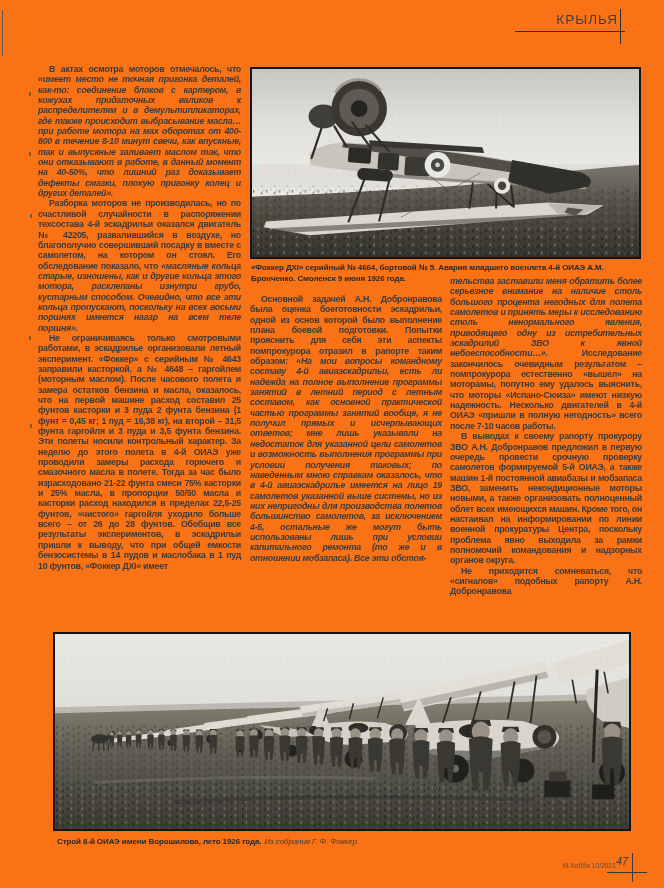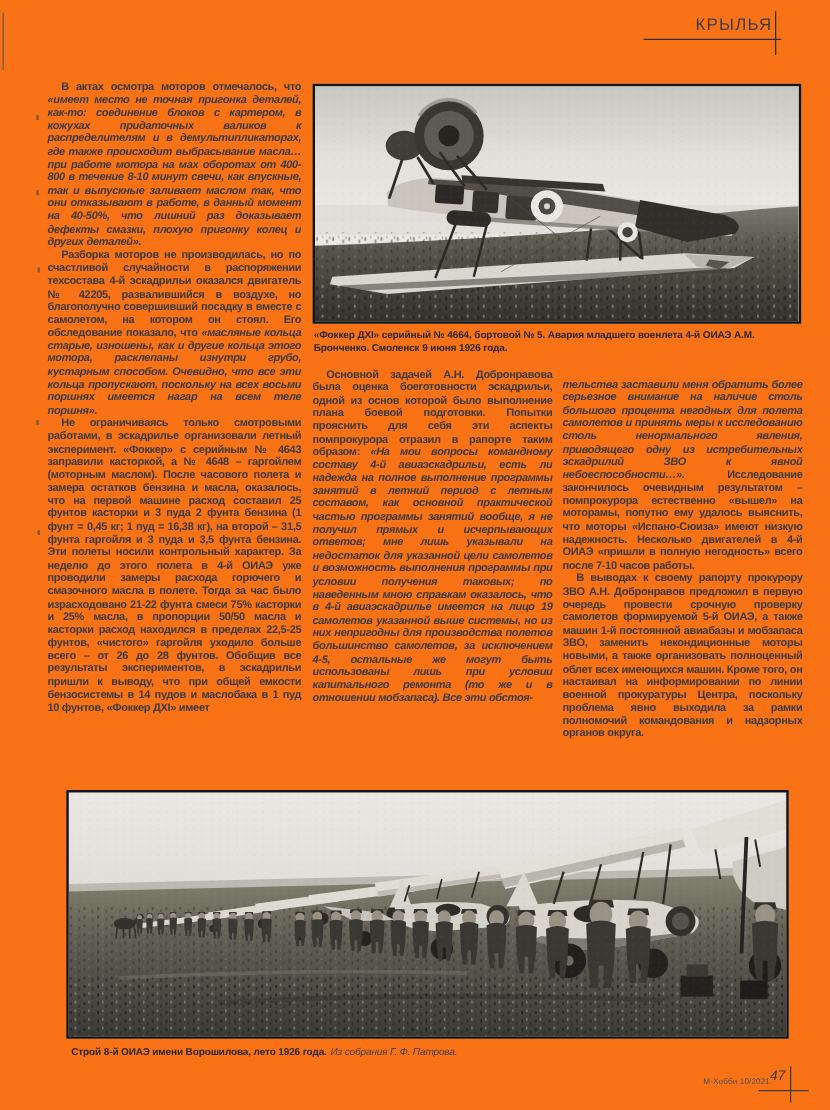--- a/index.html
+++ b/index.html
@@ -32,21 +32,21 @@
 
   
   .col {
     position:absolute; text-align:justify;
     font-size:8.8px; line-height:10.35px; letter-spacing:-0.25px;
     color:#3b3b3d;
     font-weight:bold;
   }
   #col-left  { left:38px;  top:64px;  width:203px; }
   #col-mid   { left:250px; top:294px; width:192px; }
-  #col-right { left:450px; top:302px; width:192px; }
+  #col-right { left:450px; top:276px; width:192px; }
   .para { margin:0; }
   .para.indent { text-indent:11px; }
   .it { font-style:italic; }
 
   
   .photo {
     position:absolute; border:2px solid #141414; box-sizing:border-box;
     background:#d8d6d1; overflow:hidden;
   }
   #photo-crash  { left:250px; top:67px;  width:391px; height:192px; }
@@ -160,20 +160,21 @@
   </div>
   <div class="caption" id="caption-crash">«Фоккер ДХI» серийный № 4664, бортовой № 5. Авария младшего военлета 4-й ОИАЭ А.М. Бронченко. Смоленск 9 июня 1926 года.</div>
 
   <div class="col" id="col-mid">
     <p class="para indent"><span>Основной задачей А.Н. Добронравова была оценка боеготовности эскадрильи, одной из основ которой было выполнение плана боевой подготовки. Попытки прояснить для себя эти аспекты помпрокурора отразил в рапорте таким образом: </span><span class="it">«На мои вопросы командному составу 4-й авиаэскадрильи, есть ли надежда на полное выполнение программы занятий в летний период с летным составом, как основной практической частью программы занятий вообще, я не получил прямых и исчерпывающих ответов; мне лишь указывали на недостаток для указанной цели самолетов и возможность выполнения программы при условии получения таковых; по наведенным мною справкам оказалось, что в 4-й авиаэскадрилье имеется на лицо 19 самолетов указанной выше системы, но из них непригодны для производства полетов большинство самолетов, за исключением 4-5, остальные же могут быть использованы лишь при условии капитального ремонта (то же и в отношении мобзапаса). Все эти обстоя-</span></p>
   </div>
 
   <div class="col" id="col-right">
     <p class="para"><span class="it">тельства заставили меня обратить более серьезное внимание на наличие столь большого процента негодных для полета самолетов и принять меры к исследованию столь ненормального явления, приводящего одну из истребительных эскадрилий ЗВО к явной небоеспособности…».</span><span> Исследование закончилось очевидным результатом – помпрокурора естественно «вышел» на моторамы, попутно ему удалось выяснить, что моторы «Испано-Сюиза» имеют низкую надежность. Несколько двигателей в 4-й ОИАЭ «пришли в полную негодность» всего после 7-10 часов работы.</span></p>
     <p class="para indent"><span>В выводах к своему рапорту прокурору ЗВО А.Н. Добронравов предложил в первую очередь провести срочную проверку самолетов формируемой 5-й ОИАЭ, а также машин 1-й постоянной авиабазы и мобзапаса ЗВО, заменить некондиционные моторы новыми, а также организовать полноценный облет всех имеющихся машин. Кроме того, он настаивал на информировании по линии военной прокуратуры Центра, поскольку проблема явно выходила за рамки полномочий командования и надзорных органов округа.</span></p>
+    <p class="para indent"><span>Не приходится сомневаться, что «сигналов» подобных рапорту А.Н. Добронравова</span></p>
   </div>
 
   <div class="photo" id="photo-lineup">
     <svg viewBox="0 0 577 197" preserveAspectRatio="none">
       <defs>
         <linearGradient id="skyB" x1="0" y1="0" x2="0" y2="1">
           <stop offset="0" stop-color="#eae8e3"></stop>
             <stop offset="1" stop-color="#d2d0ca"></stop>
         </linearGradient>
         <linearGradient id="fieldB" x1="0" y1="0" x2="0" y2="1">
@@ -298,21 +299,21 @@
         <use href="#sol" transform="translate(368,146) scale(5.0)"></use>
         <use href="#sol" transform="translate(393,150) scale(5.4)"></use>
         <use href="#sol" transform="translate(428,158) scale(7.0)"></use>
         <use href="#sol" transform="translate(458,154) scale(5.9)"></use>
         <use href="#sol" transform="translate(560,152) scale(6.2)"></use>
       </g>
       <rect width="577" height="197" fill="url(#grainB)"></rect>
     </svg>
   </div>
   <div class="caption" id="caption-lineup">
-    <span>Строй 8-й ОИАЭ имени Ворошилова, лето 1926 года.</span><span class="credit">Из собрания Г. Ф. Патрова.</span>
+    <span>Строй 8-й ОИАЭ имени Ворошилова, лето 1926 года.</span><span class="credit">Из собрания Г. Ф. Фоккер.</span>
   </div>
 
   <div class="footer-issue">М-Хобби 10/2021</div>
   <div class="footer-pagenum">47</div>
   <div class="footer-rule-h"></div>
   <div class="footer-rule-v"></div>
 
 </div>
 
 </body></html>

